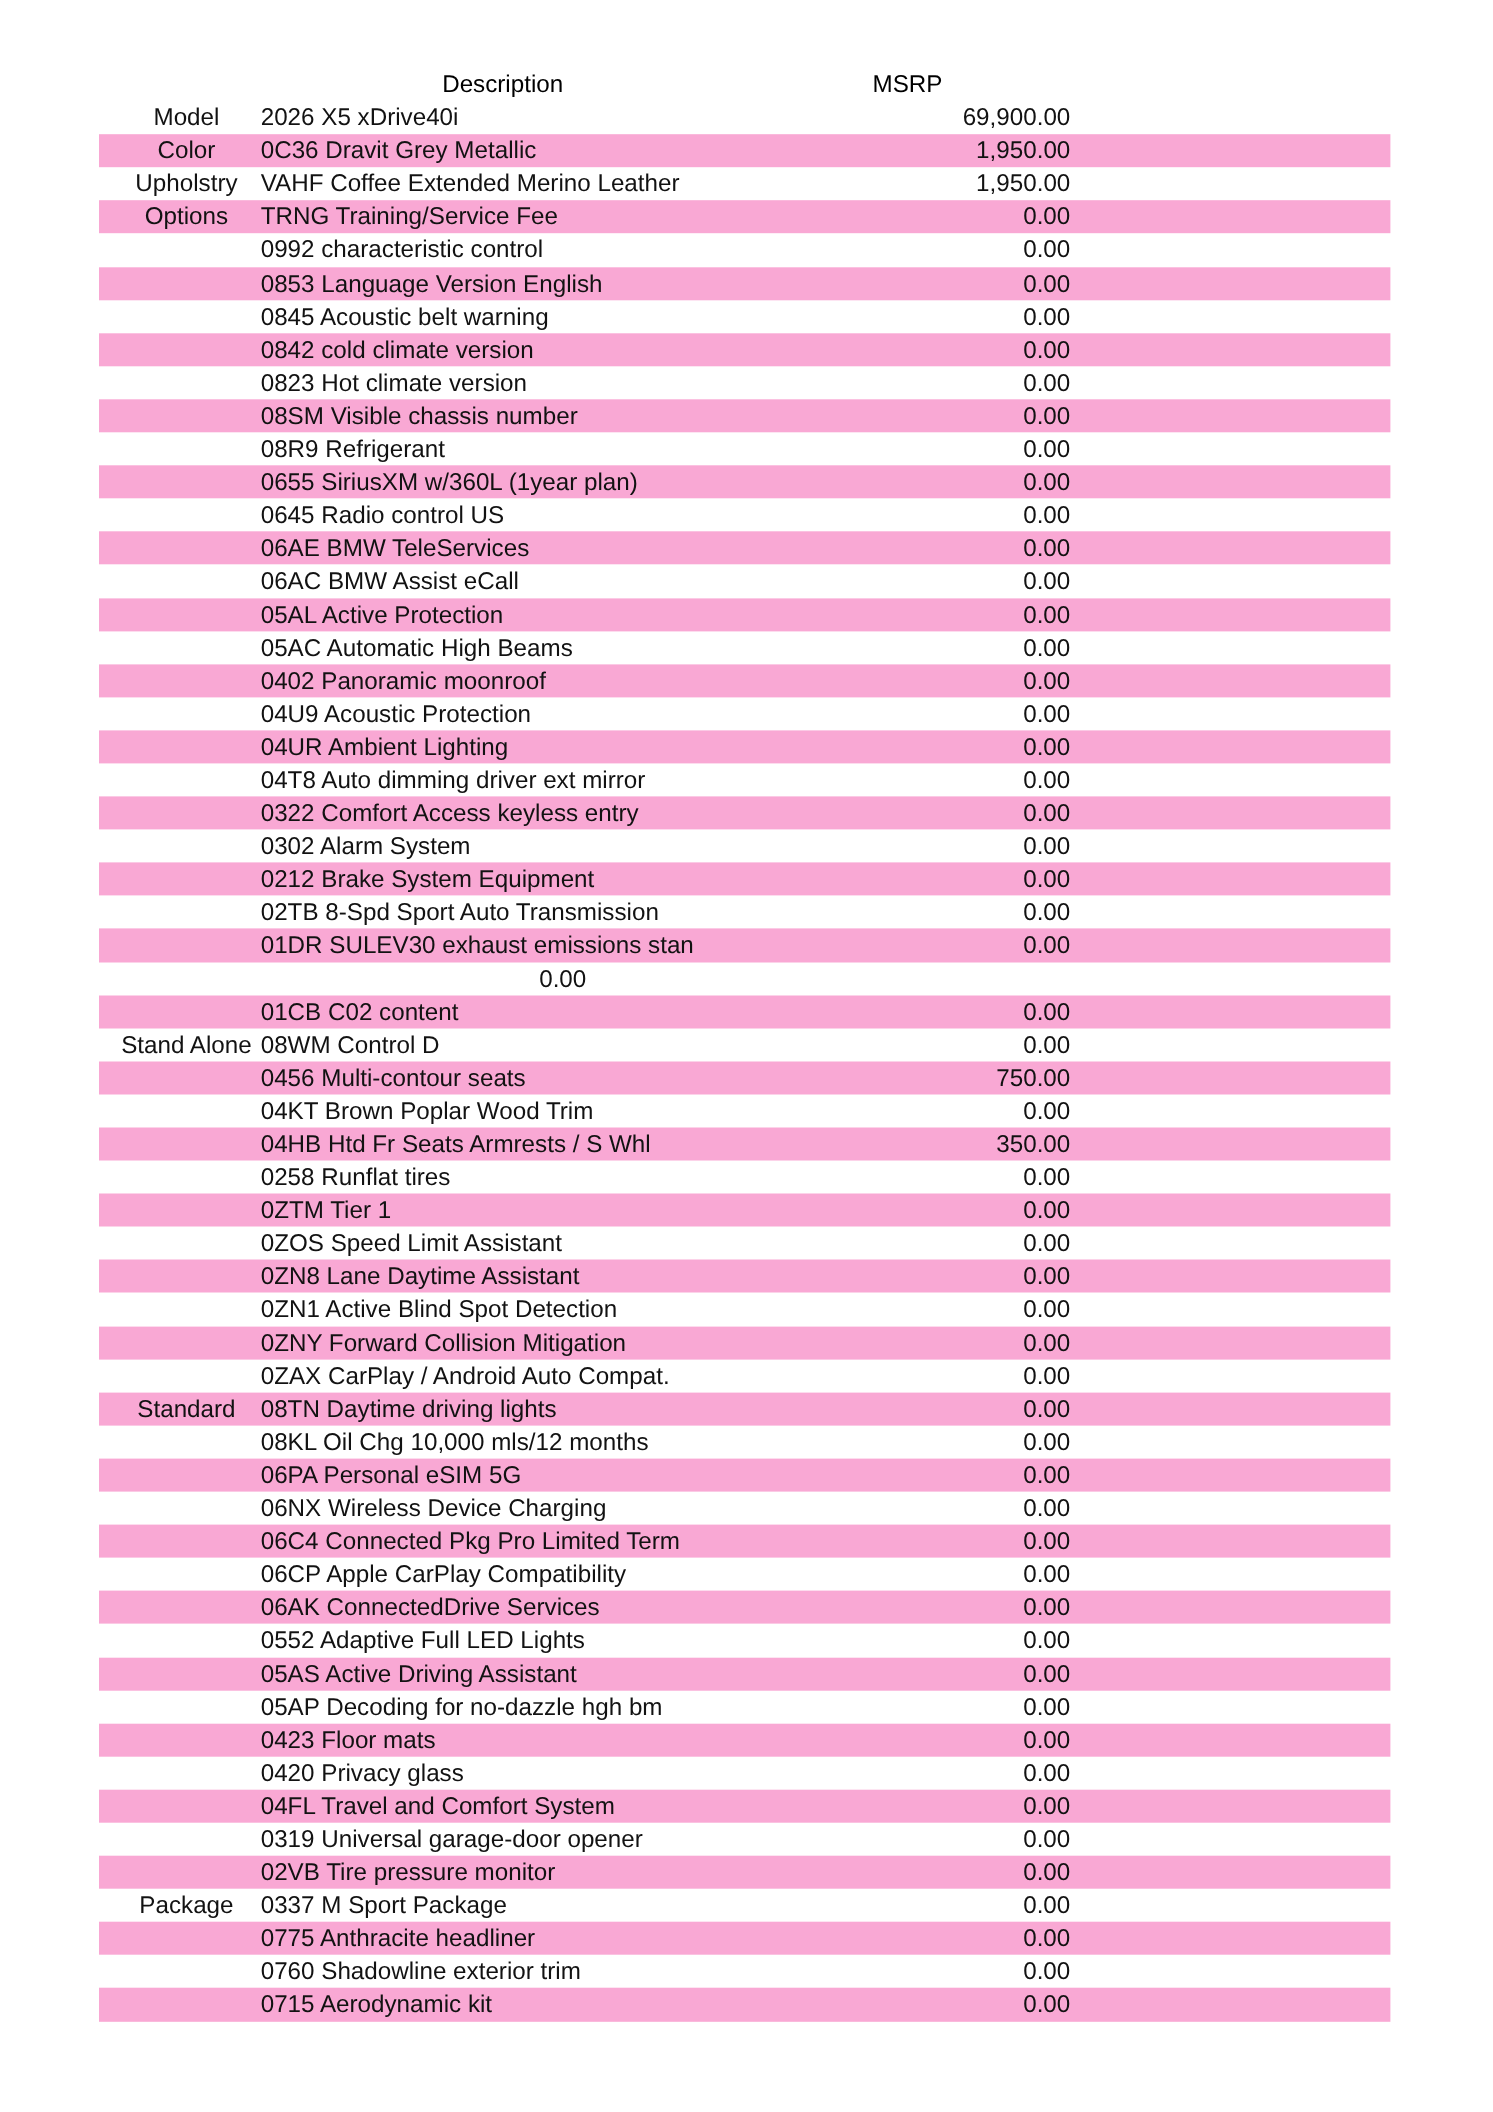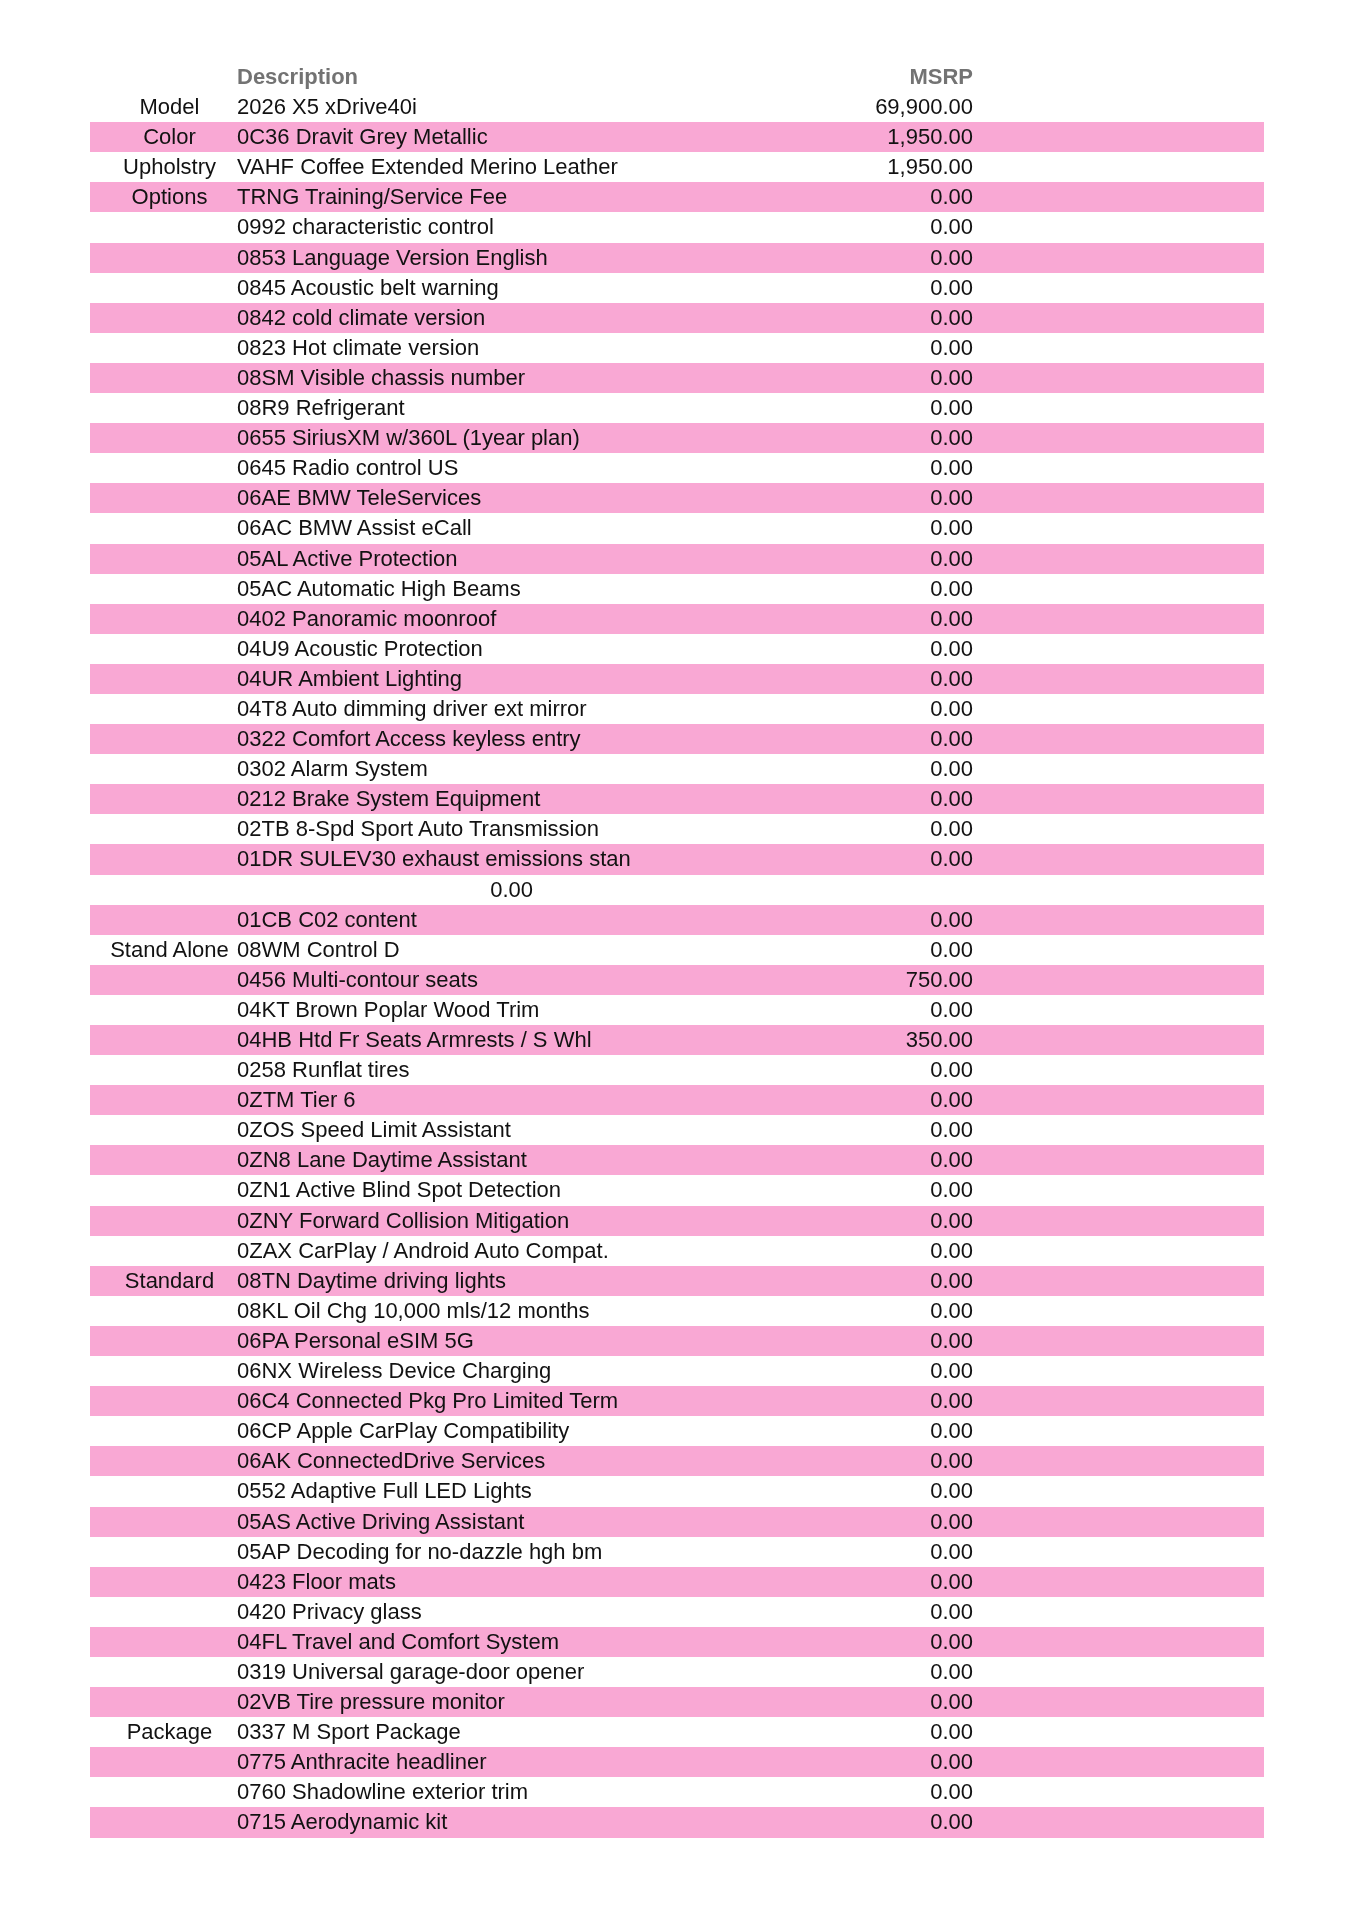--- a/index.html
+++ b/index.html
@@ -25,21 +25,21 @@
     color: #121212;
     white-space: nowrap;
   }
   .row.stripe { background: #f9a8d4; }
   .cell { overflow: visible; }
   .cell.cat  { width: 147px; padding-left: 12px; flex: none; text-align: center; }
   .cell.desc { width: 440px; flex: none; }
   .cell.msrp { width: 296px; flex: none; text-align: right; }
   .cell.spacer { flex: 1; }
   .row.header .desc,
-  .row.header .msrp { font-weight: bold; color: #737373; }
+  .row.header .msrp { font-weight: normal; color: #000000; text-align: center; }
 </style>
 </head>
 <body>
 
 <div class="sheet">
   <div class="row header">
     <div class="cell cat"></div>
     <div class="cell desc">Description</div>
     <div class="cell msrp">MSRP</div>
     <div class="cell spacer"></div>
@@ -237,21 +237,21 @@
         <div class="cell spacer"></div>
       </div>
       <div class="row">
         <div class="cell cat"></div>
         <div class="cell desc">0258 Runflat tires</div>
         <div class="cell msrp">0.00</div>
         <div class="cell spacer"></div>
       </div>
       <div class="row stripe">
         <div class="cell cat"></div>
-        <div class="cell desc">0ZTM Tier 6</div>
+        <div class="cell desc">0ZTM Tier 1</div>
         <div class="cell msrp">0.00</div>
         <div class="cell spacer"></div>
       </div>
       <div class="row">
         <div class="cell cat"></div>
         <div class="cell desc">0ZOS Speed Limit Assistant</div>
         <div class="cell msrp">0.00</div>
         <div class="cell spacer"></div>
       </div>
       <div class="row stripe">

